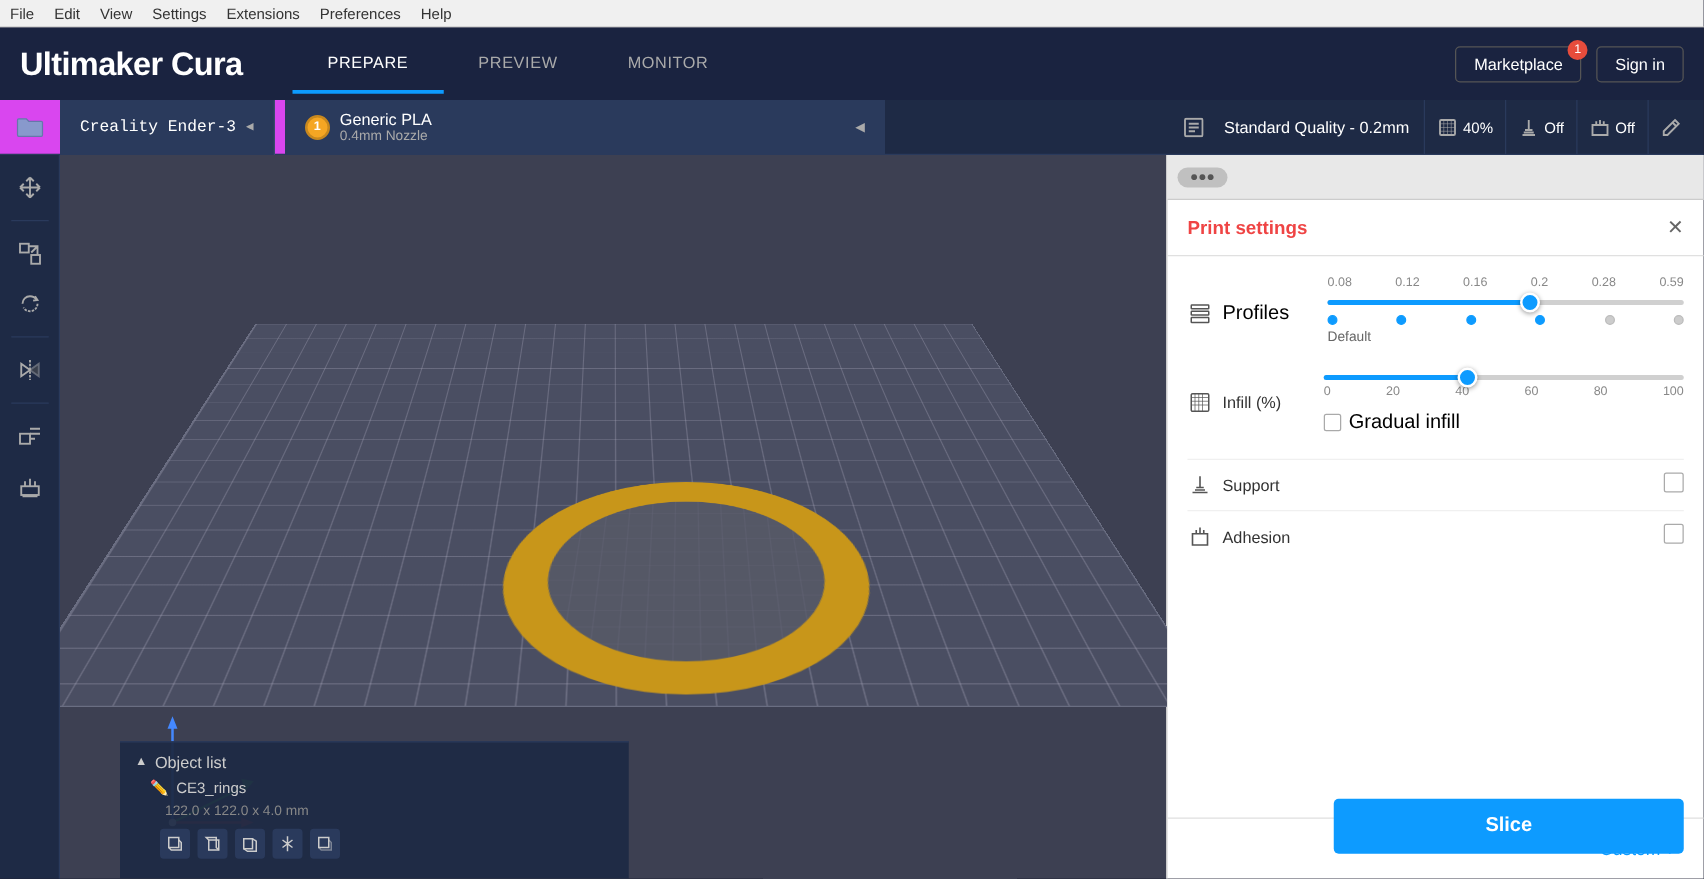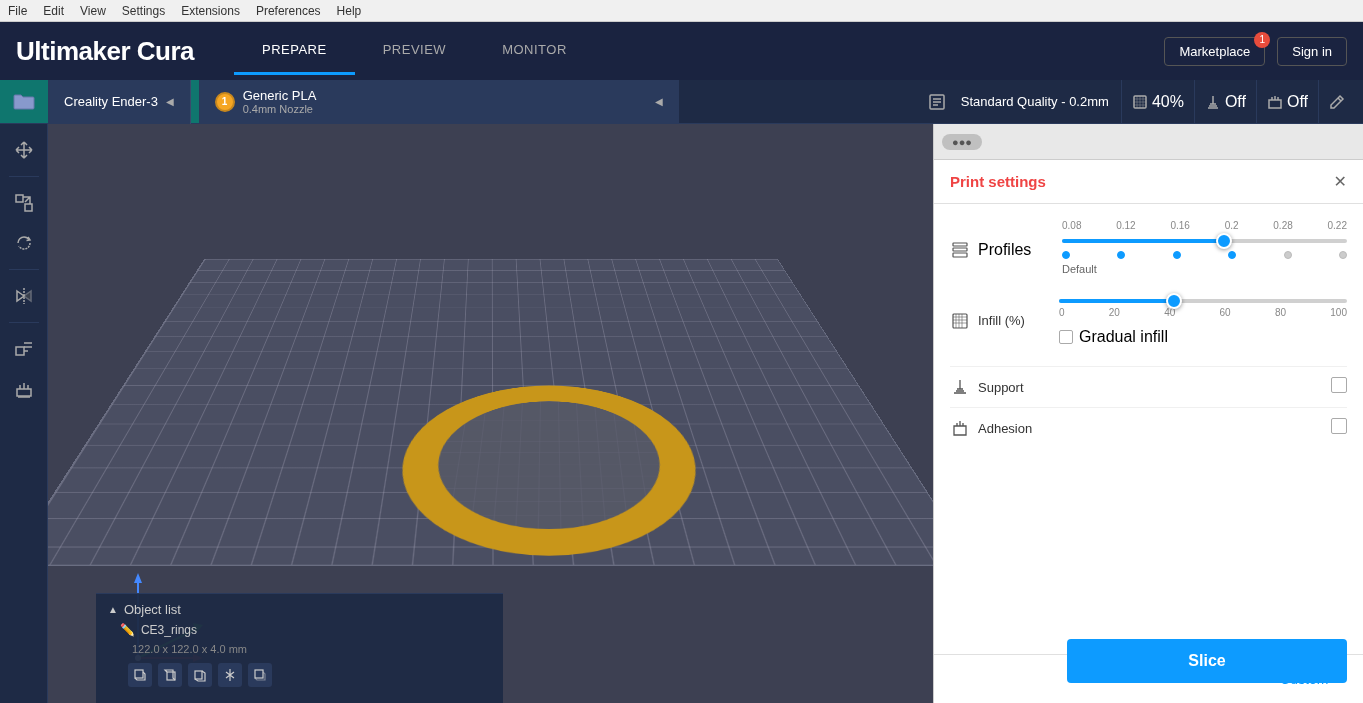--- a/index.html
+++ b/index.html
@@ -105,22 +105,23 @@
       background: #1e2a45;
       display: flex;
       align-items: center;
       padding: 0 0;
       border-bottom: 1px solid #2a3a5c;
     }
     .tool-section-left {
       display: flex;
       align-items: center;
       height: 100%;
-      background: #0f766e;
+      background: #d946ef;
       padding: 0 8px 0 0;
+      font-family: Liberation Mono, monospace;
     }
     .folder-btn {
       width: 48px;
       height: 44px;
       display: flex;
       align-items: center;
       justify-content: center;
       cursor: pointer;
       color: #ccc;
     }
@@ -183,21 +184,21 @@
       font-size: 13px;
       cursor: pointer;
     }
     .setting-item {
       display: flex;
       align-items: center;
       gap: 4px;
       padding: 0 10px;
       height: 44px;
       color: white;
-      font-size: 16px;
+      font-size: 12px;
       cursor: pointer;
       border-left: 1px solid #2a3a5c;
     }
     .pencil-btn {
       padding: 0 10px;
       height: 44px;
       display: flex;
       align-items: center;
       cursor: pointer;
       color: #aaa;
@@ -824,21 +825,21 @@
             </div>
             <span>Profiles</span>
           </div>
           <div class="profiles-slider-col">
             <div class="profile-values-row">
               <span>0.08</span>
               <span>0.12</span>
               <span>0.16</span>
               <span>0.2</span>
               <span>0.28</span>
-              <span>0.22</span>
+              <span>0.59</span>
             </div>
             <div class="custom-slider-track">
 
               <div style="position:absolute;left:0;top:0;height:100%;width:57%;background:#0d9bff;border-radius:2px;"></div>
               <div class="custom-slider-thumb" style="left:57%;"></div>
             </div>
             <div class="snap-dots">
               <div class="snap-dot filled"></div>
               <div class="snap-dot filled"></div>
               <div class="snap-dot filled"></div>

